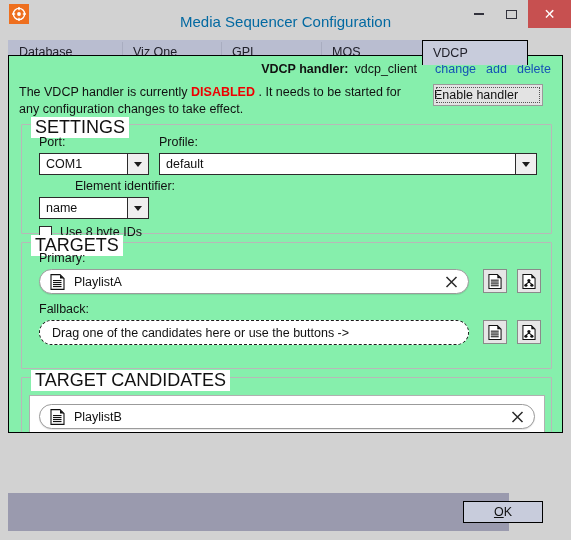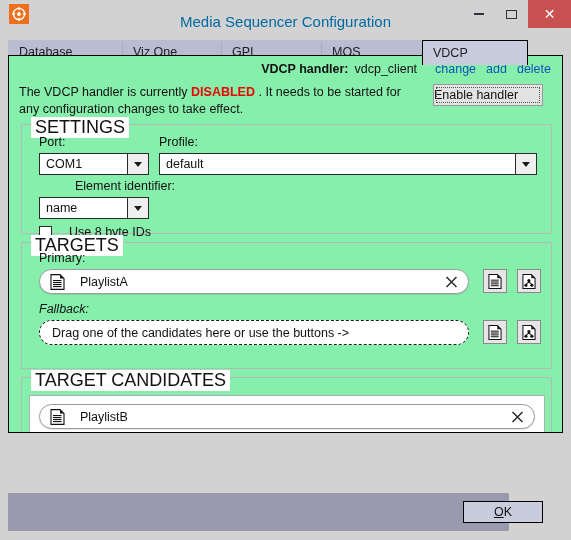--- a/index.html
+++ b/index.html
@@ -224,21 +224,21 @@
     width: 0; height: 0;
     border-left: 4px solid transparent;
     border-right: 4px solid transparent;
     border-top: 5px solid #1c1c1c;
   }
 
   
   .checkrow {
     position: absolute;
     display: flex; align-items: center;
-    gap: 17px;
+    gap: 8px;
     font-size: 12.5px;
     color: #111;
     cursor: default;
   }
   .checkbox {
     width: 13px; height: 13px;
     background: #ffffff;
     border: 1px solid #2b2b2b;
     box-sizing: border-box;
   }
@@ -259,21 +259,21 @@
     border: 1px dashed #1a1a1a;
     box-shadow: none;
     background: #ffffff;
   }
   .pill .doc-ico {
     margin-left: 10px;
     width: 15px; height: 16px;
     flex: none;
   }
   .pill .pill-text {
-    margin-left: 15px;
+    margin-left: 9px;
     font-size: 12.5px;
     color: #111;
     white-space: nowrap;
     overflow: hidden;
   }
   .pill.dashed .pill-text { margin-left: 12px; }
   .pill .xbtn {
     position: absolute;
     right: 10px; top: 50%;
     transform: translateY(-50%);
@@ -456,21 +456,21 @@
         <svg width="14" height="15" viewBox="0 0 15 16" aria-hidden="true">
           <path d="M1 0.6 h9 l4 4 v10.8 h-13 z" fill="#ffffff" stroke="#111" stroke-width="1.1"></path>
           <path d="M10 0.8 v3.6 h3.6 z" fill="#111"></path>
           <circle cx="7.4" cy="7" r="1.7" fill="#111"></circle>
           <circle cx="4.2" cy="12" r="1.7" fill="#111"></circle>
           <circle cx="10.6" cy="12" r="1.7" fill="#111"></circle>
           <path d="M7.4 8.4 L4.2 11 M7.4 8.4 L10.6 11" stroke="#111" stroke-width="1.1"></path>
         </svg>
       </div>
 
-      <span class="field-label" style="left:17px; top:59px;font-style:italic;">Fallback:</span>
+      <span class="field-label" style="left:17px; top:59px;">Fallback:</span>
 
       <div class="pill dashed" style="left:17px; top:77px; width:430px;">
         <span class="pill-text">Drag one of the candidates here or use the buttons -&gt;</span>
       </div>
       <div class="iconbtn" style="left:461px; top:77px;">
         <svg width="14" height="15" viewBox="0 0 15 16" aria-hidden="true">
           <path d="M1 0.6 h9 l4 4 v10.8 h-13 z" fill="#ffffff" stroke="#111" stroke-width="1.1"></path>
           <path d="M10 0.8 v3.6 h3.6 z" fill="#111"></path>
           <rect x="3" y="6" width="8.5" height="1.1" fill="#111"></rect>
           <rect x="3" y="8" width="8.5" height="1.1" fill="#111"></rect>

